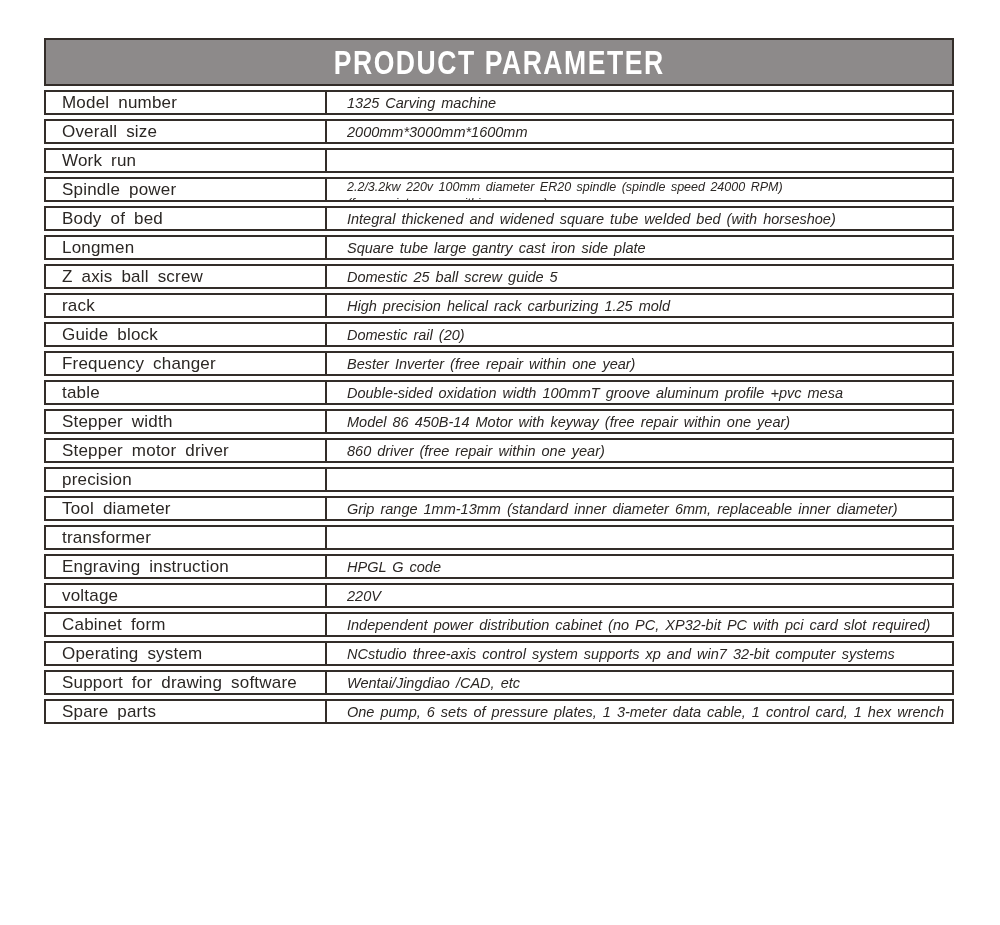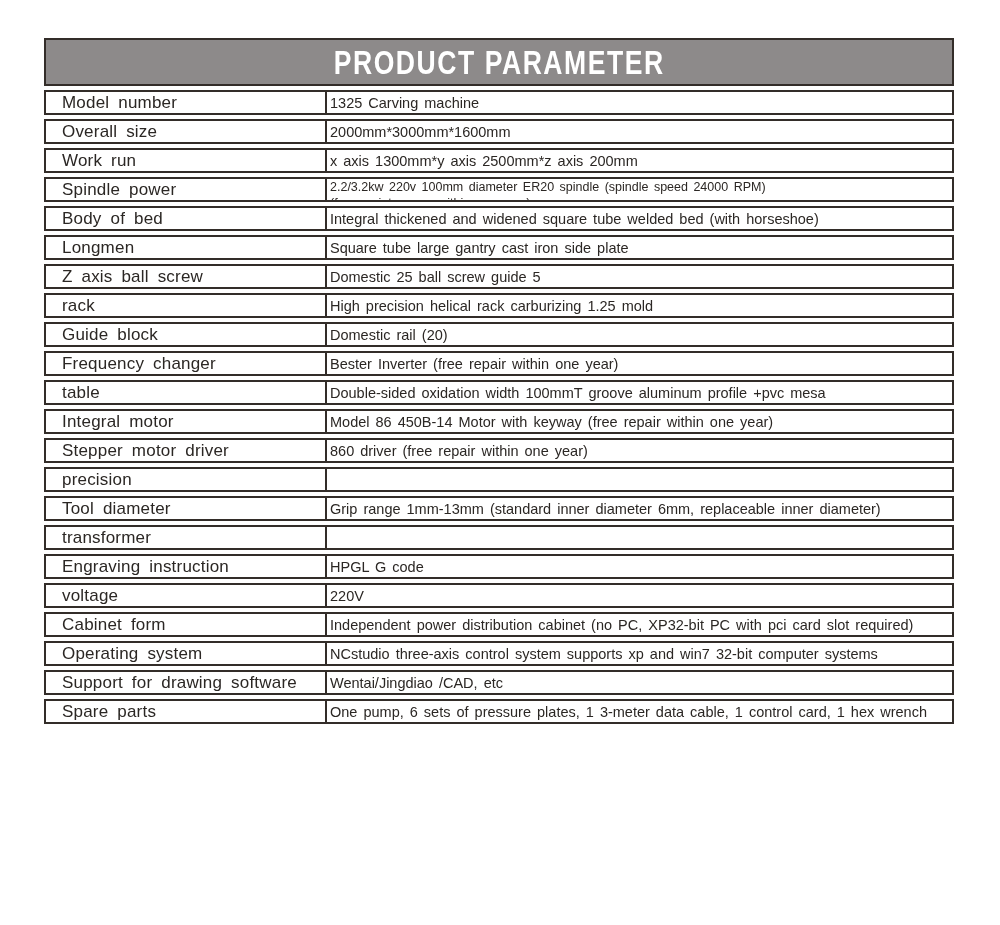--- a/index.html
+++ b/index.html
@@ -61,24 +61,25 @@
     width: 281px;
     flex: 0 0 281px;
     border-right: 2px solid #332d29;
     padding-left: 16px;
     font-size: 17px;
     word-spacing: 4px;
     letter-spacing: 0.2px;
   }
   .cell.value {
     flex: 1 1 auto;
-    padding-left: 3px;
+    padding-left: 20px;
     padding-right: 6px;
     font-size: 14.5px;
     word-spacing: 2px;
+    font-style: italic;
   }
   .cell.value.small {
     font-size: 12.5px;
     line-height: 1.25;
     white-space: pre-line;
     align-items: flex-start;
     padding-top: 1px;
   }
 </style>
 </head>
@@ -93,21 +94,20 @@
         <div class="row">
           <div class="cell label">Model number</div>
           <div class="cell value">1325 Carving machine</div>
         </div>
         <div class="row">
           <div class="cell label">Overall size</div>
           <div class="cell value">2000mm*3000mm*1600mm</div>
         </div>
         <div class="row">
           <div class="cell label">Work run</div>
-          <div class="cell value">x axis 1300mm*y axis 2500mm*z axis 200mm</div>
         </div>
         <div class="row">
           <div class="cell label">Spindle power</div>
           <div class="cell value small">2.2/3.2kw 220v 100mm diameter ER20 spindle (spindle speed 24000 RPM)
 (free maintenance within one year)</div>
         </div>
         <div class="row">
           <div class="cell label">Body of bed</div>
           <div class="cell value">Integral thickened and widened square tube welded bed (with horseshoe)</div>
         </div>
@@ -129,21 +129,21 @@
         </div>
         <div class="row">
           <div class="cell label">Frequency changer</div>
           <div class="cell value">Bester Inverter (free repair within one year)</div>
         </div>
         <div class="row">
           <div class="cell label">table</div>
           <div class="cell value">Double-sided oxidation width 100mmT groove aluminum profile +pvc mesa</div>
         </div>
         <div class="row">
-          <div class="cell label">Integral motor</div>
+          <div class="cell label">Stepper width</div>
           <div class="cell value">Model 86 450B-14 Motor with keyway (free repair within one year)</div>
         </div>
         <div class="row">
           <div class="cell label">Stepper motor driver</div>
           <div class="cell value">860 driver (free repair within one year)</div>
         </div>
         <div class="row">
           <div class="cell label">precision</div>
         </div>
         <div class="row">

